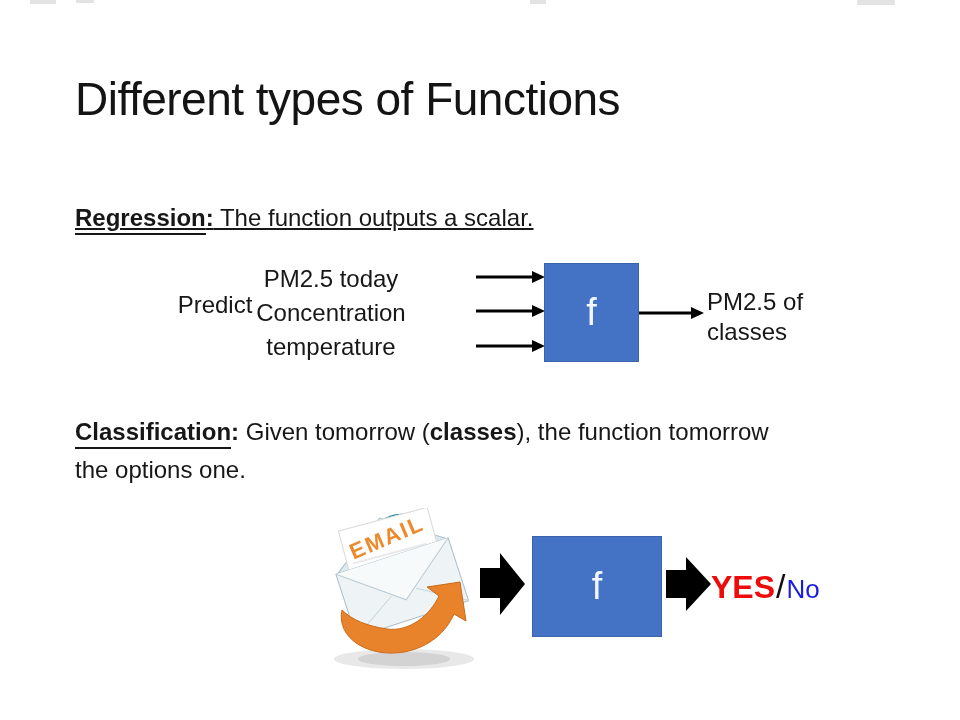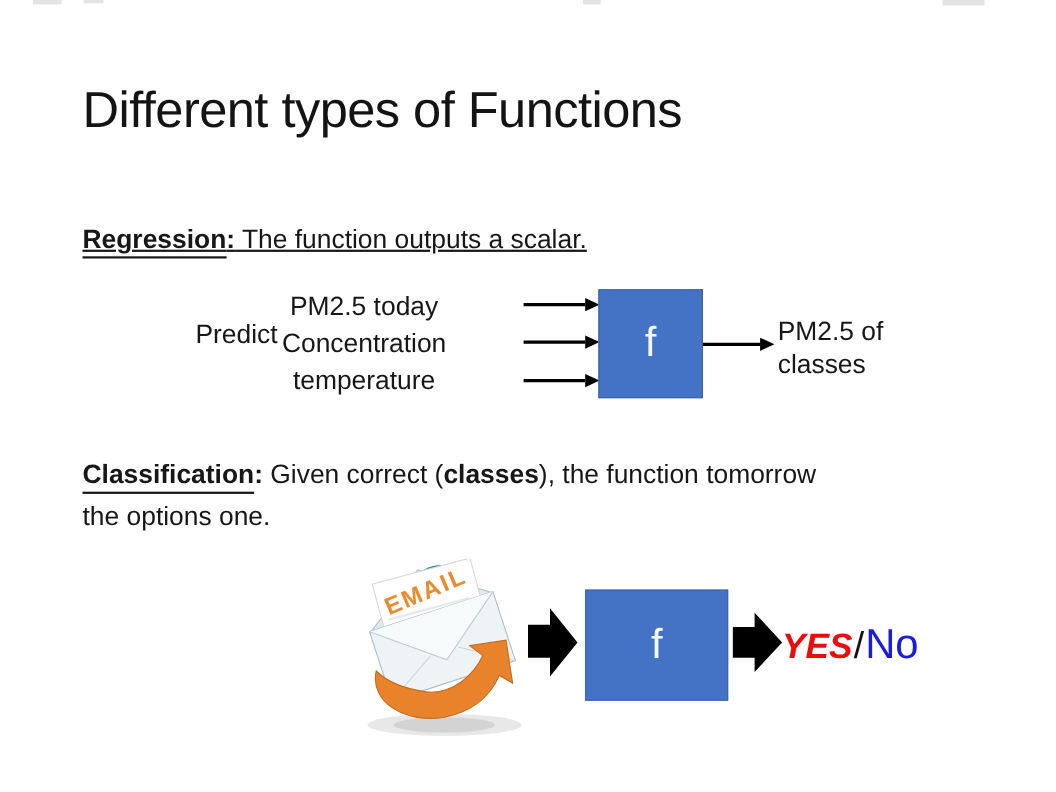--- a/index.html
+++ b/index.html
@@ -47,23 +47,23 @@
   .input-arrows{left:470px;top:258px;}
   .output-arrow{left:636px;top:300px;}
   .block-arrow-1{left:480px;top:552px;}
   .block-arrow-2{left:666px;top:556px;}
   .email-icon{position:absolute;left:326px;top:508px;}
 
   .result-text{
     position:absolute;left:711px;top:566px;font-size:32px;line-height:40px;
     white-space:nowrap;display:flex;align-items:baseline;
   }
-  .result-yes{color:#ED0B0B;font-weight:700;font-style:italic;}
+  .result-yes{color:#ED0B0B;font-weight:700;}
   .result-slash{color:#111111;font-weight:400;font-size:34px;padding:0 1px;}
-  .result-no{color:#1C1CDF;font-weight:400;font-size:38px;}
+  .result-no{color:#1C1CDF;font-weight:400;font-size:26px;}
 </style>
 </head>
 <body>
 
 <div class="slide">
 
   <div class="smudge" style="left:30px;width:26px;height:4px;"></div>
   <div class="smudge" style="left:76px;width:18px;height:3px;"></div>
   <div class="smudge" style="left:530px;width:16px;height:4px;"></div>
   <div class="smudge" style="left:857px;width:38px;height:5px;"></div>
@@ -102,21 +102,21 @@
     <polygon points="55,7 68,13 55,19" fill="#000"></polygon>
   </svg>
 
   <div class="output-label">
     <div>PM2.5 of</div>
     <div>classes</div>
   </div>
 
   <div class="heading cls-heading">
     <div>
-      <span class="term">Classification</span><span class="term-colon">:</span><span> Given correct (</span><span class="bold">classes</span><span>), the function tomorrow</span>
+      <span class="term">Classification</span><span class="term-colon">:</span><span> Given tomorrow (</span><span class="bold">classes</span><span>), the function tomorrow</span>
     </div>
     <div>the options one.</div>
   </div>
 
 
   <svg class="email-icon" width="158" height="168" viewBox="0 0 158 168">
     <ellipse cx="78" cy="151" rx="70" ry="10" fill="#cccccc" opacity="0.45"></ellipse>
     <ellipse cx="78" cy="151" rx="46" ry="7" fill="#bdbdbd" opacity="0.5"></ellipse>
     <path d="M50,26 C56,8 80,4 90,14" stroke="#2F8D9E" stroke-width="6" fill="none" stroke-linecap="round"></path>
     <g transform="rotate(-18 79 88)">

